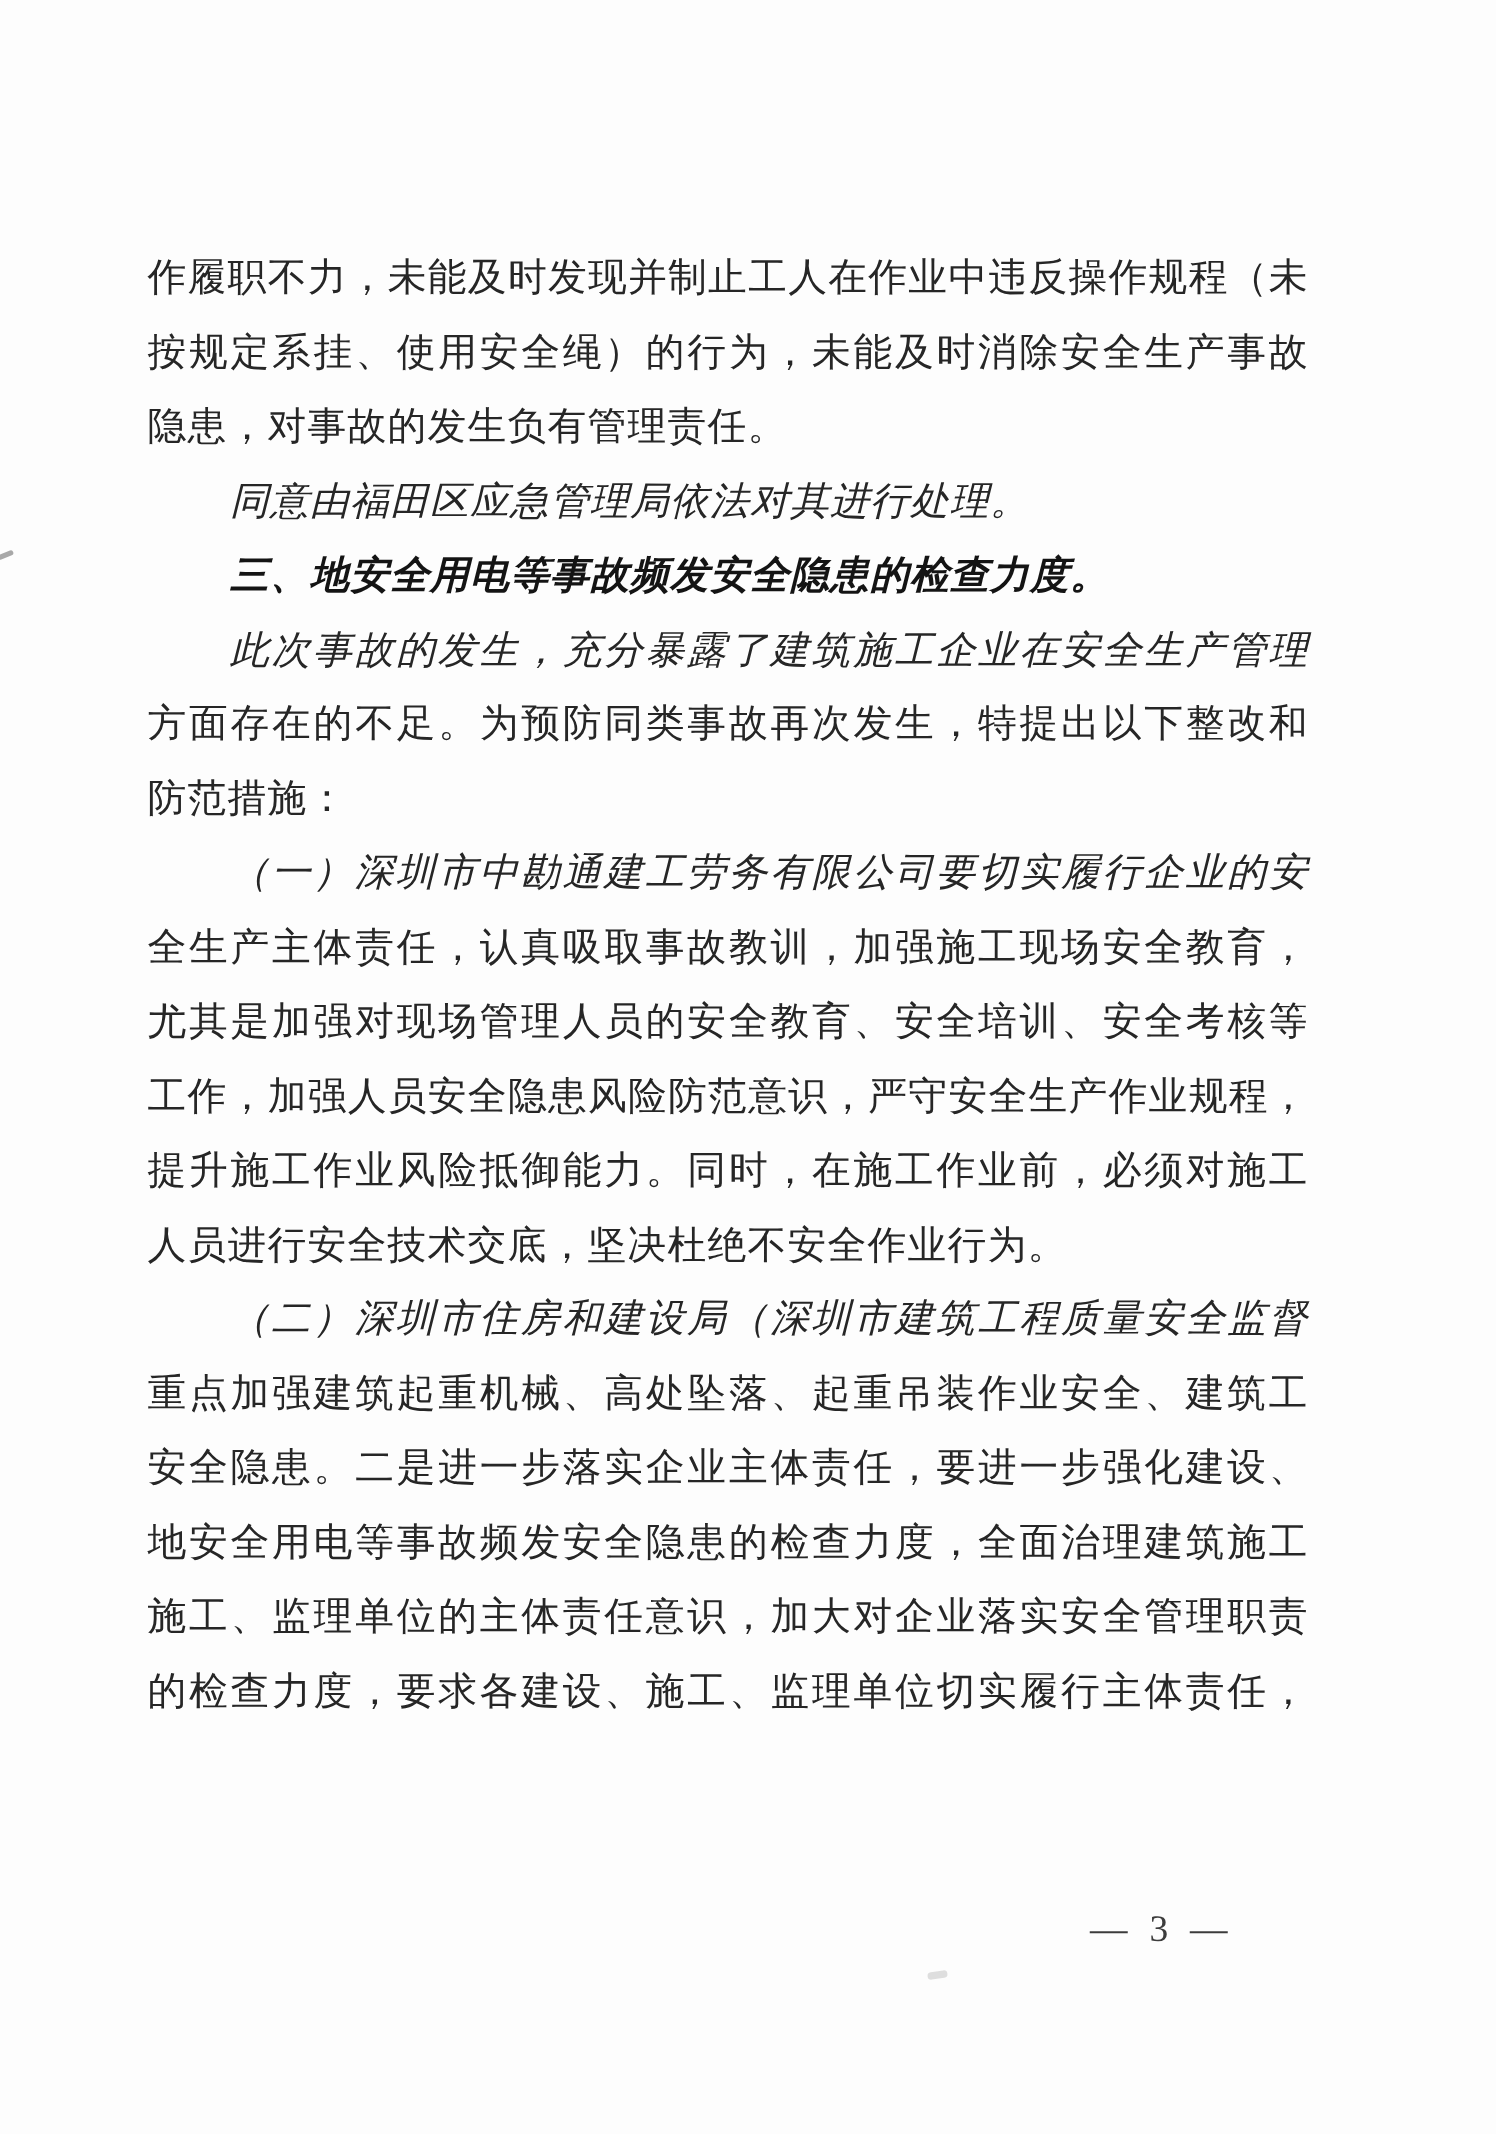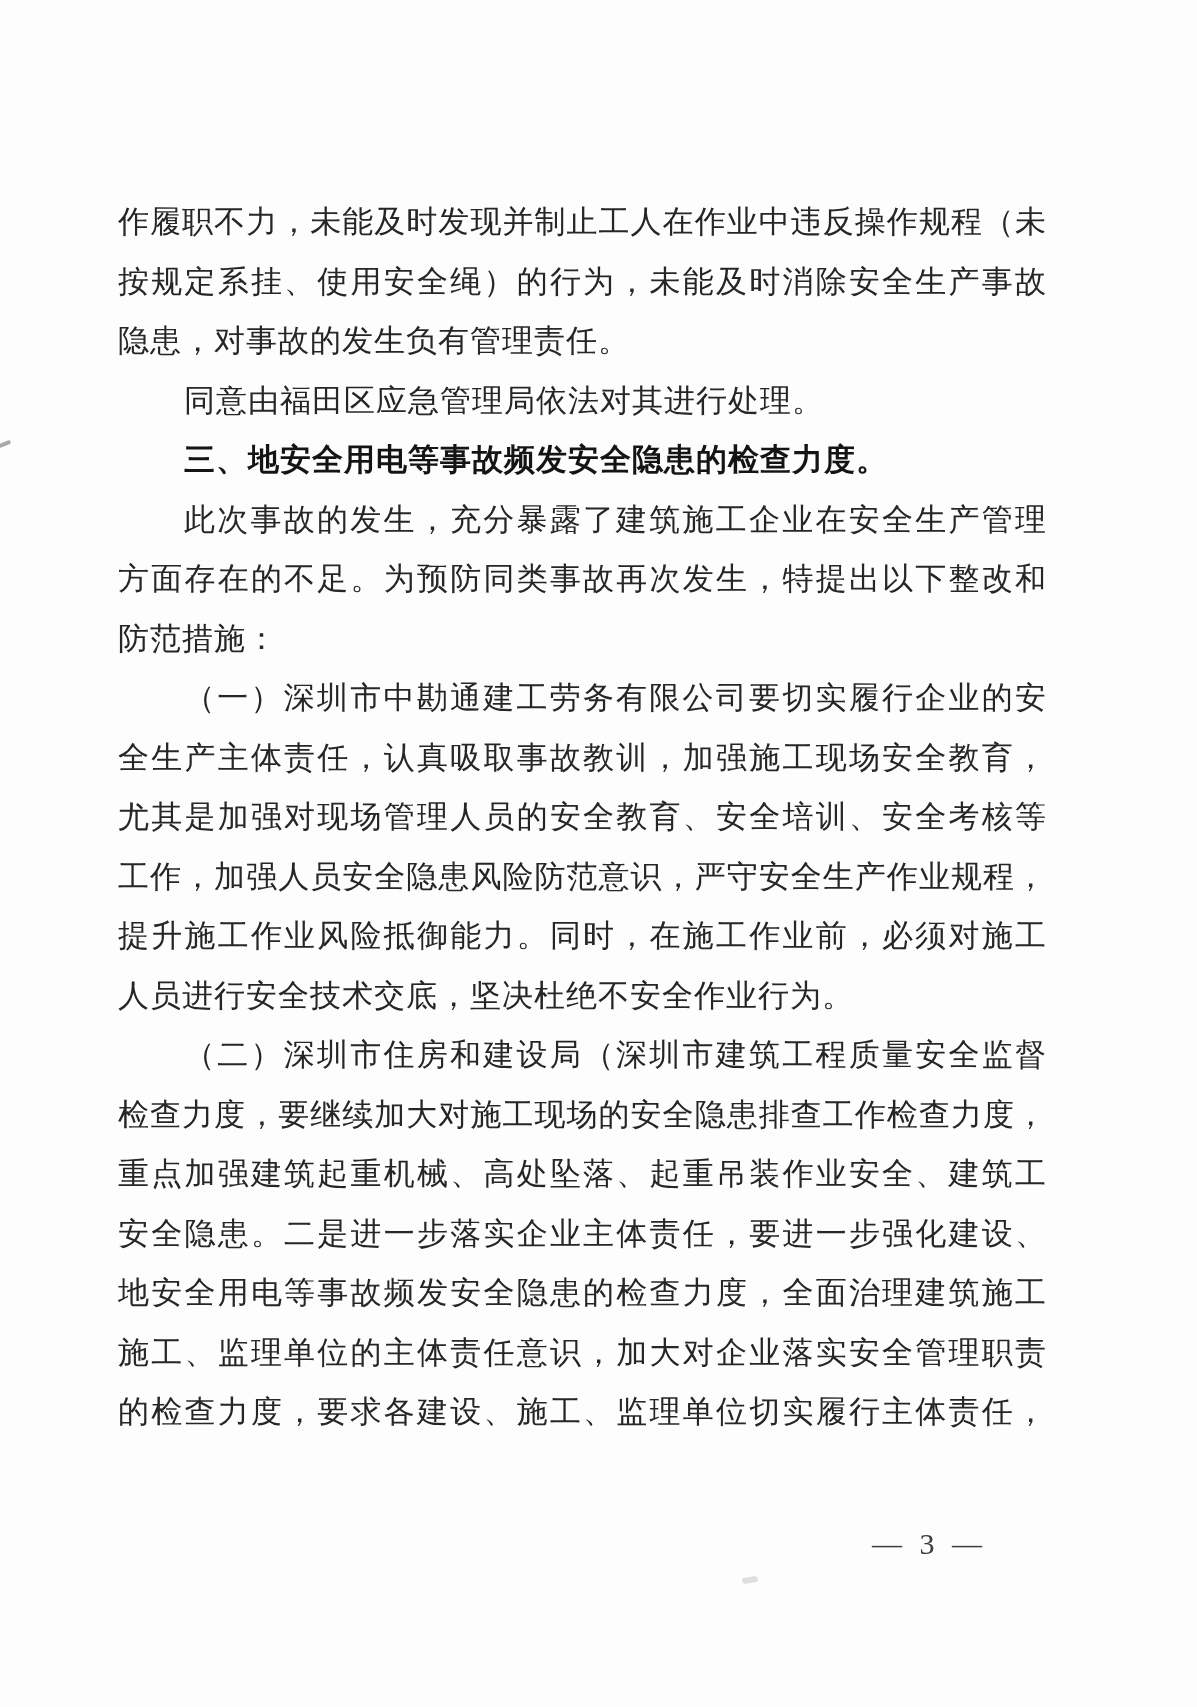--- a/index.html
+++ b/index.html
@@ -33,20 +33,21 @@
     letter-spacing: 1px;
     color: var(--ink, #262626);
     text-rendering: optimizeLegibility;
   }
   .line.justify {
     text-align: justify;
     text-align-last: justify;
   }
   .line.indent {
     padding-left: 66px;
+    font-style: italic;
   }
   .line.heading {
     font-family: "Liberation Sans", "DejaVu Sans", sans-serif;
     font-weight: 700;
     letter-spacing: 1px;
     color: #141414;
   }
   .page-number {
     position: absolute;
     left: 872px;
@@ -93,21 +94,20 @@
       <div class="line indent justify">此次事故的发生，充分暴露了建筑施工企业在安全生产管理</div>
       <div class="line justify">方面存在的不足。为预防同类事故再次发生，特提出以下整改和</div>
       <div class="line">防范措施：</div>
       <div class="line indent justify">（一）深圳市中勘通建工劳务有限公司要切实履行企业的安</div>
       <div class="line justify">全生产主体责任，认真吸取事故教训，加强施工现场安全教育，</div>
       <div class="line justify">尤其是加强对现场管理人员的安全教育、安全培训、安全考核等</div>
       <div class="line justify">工作，加强人员安全隐患风险防范意识，严守安全生产作业规程，</div>
       <div class="line justify">提升施工作业风险抵御能力。同时，在施工作业前，必须对施工</div>
       <div class="line">人员进行安全技术交底，坚决杜绝不安全作业行为。</div>
       <div class="line indent justify">（二）深圳市住房和建设局（深圳市建筑工程质量安全监督</div>
-      <div class="line justify">检查力度，要继续加大对施工现场的安全隐患排查工作检查力度，</div>
       <div class="line justify">重点加强建筑起重机械、高处坠落、起重吊装作业安全、建筑工</div>
       <div class="line justify">安全隐患。二是进一步落实企业主体责任，要进一步强化建设、</div>
       <div class="line justify">地安全用电等事故频发安全隐患的检查力度，全面治理建筑施工</div>
       <div class="line justify">施工、监理单位的主体责任意识，加大对企业落实安全管理职责</div>
       <div class="line justify">的检查力度，要求各建设、施工、监理单位切实履行主体责任，</div>
     </div>
 
   <div class="page-number">— 3 —</div>
 
   <div class="speck-1"></div>

